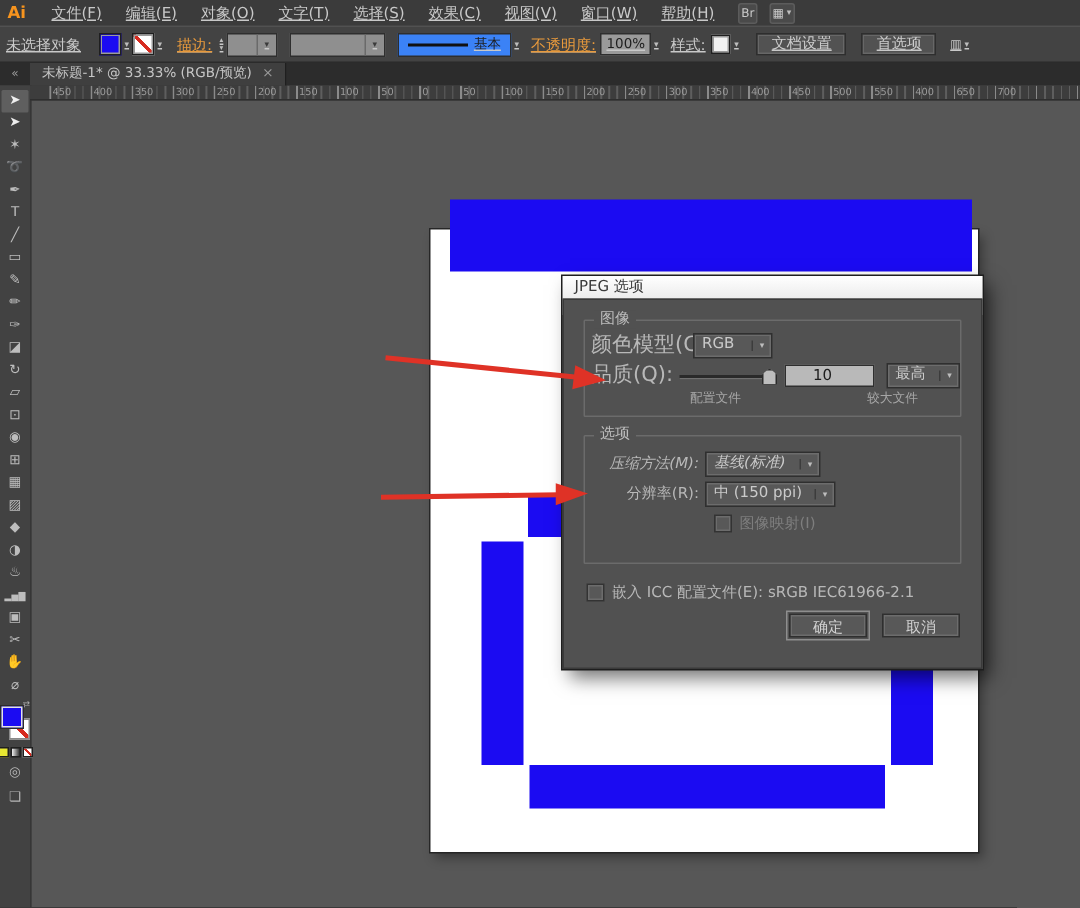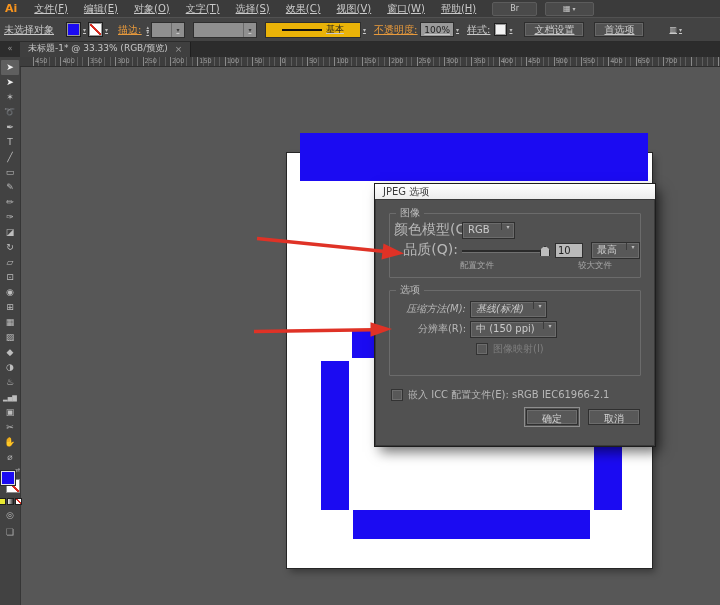--- a/index.html
+++ b/index.html
@@ -7,40 +7,40 @@
         font-family:"DejaVu Sans","Liberation Sans",sans-serif;
         background:#575757;-webkit-font-smoothing:antialiased;}
 
   
   .menubar{position:absolute;left:0;top:0;width:720px;height:17px;background:#3B3B3B;
            border-bottom:1px solid #2B2B2B;display:flex;align-items:center;z-index:30;}
   .ai-logo{color:#F7941E;font-weight:bold;font-size:11px;margin:0 9px 0 5px;}
   .menu-item{color:#C9C9C9;font-size:10px;padding:0 8px;cursor:default;white-space:nowrap;text-decoration:underline;}
   .mb-icon{display:inline-flex;align-items:center;justify-content:center;height:12px;
            background:#4A4A4A;border:1px solid #5C5C5C;border-radius:2px;color:#C9C9C9;
-           font-size:8px;padding:0 17px;margin-left:8px;}
+           font-size:8px;padding:0 1px;margin-left:8px;}
   .mb-caret{color:#BDBDBD;font-size:6px;margin-left:2px;}
 
   
   .controlbar{position:absolute;left:0;top:17px;width:720px;height:23px;background:#434343;
               border-top:1px solid #515151;border-bottom:1px solid #2B2B2B;display:flex;
               align-items:center;z-index:30;font-size:10px;color:#C9C9C9;text-decoration:underline;}
   .cb-text{margin:0 12px 0 4px;white-space:nowrap;}
   .cb-accent{color:#E89A3C;text-decoration:underline;white-space:nowrap;margin-right:3px;}
   .sw{width:13px;height:13px;border:1px solid #1F1F1F;box-shadow:inset 0 0 0 1px #9A9A9A;}
   .sw-fill{background:#1B0BF2;}
   .sw-none{background:#FFF;background-image:linear-gradient(to top right,transparent 43%,#D62B20 43%,#D62B20 57%,transparent 57%);}
   .sw-style{background:#F2F2F2;width:11px;height:11px;}
   .caret{font-size:6px;color:#BDBDBD;padding:0 2px;}
   .stepper{display:flex;flex-direction:column;line-height:5px;font-size:5px;color:#BDBDBD;margin:0 2px 0 2px;}
   .combo-lt{height:14px;background:#8F8F8F;border:1px solid #2E2E2E;display:inline-flex;align-items:center;margin-right:8px;}
   .combo-lt .cl-caret{width:12px;height:100%;display:flex;align-items:center;justify-content:center;
               border-left:1px solid #6A6A6A;color:#3A3A3A;font-size:6px;}
-  .style-preview{height:14px;width:62px;background:#eab308;border:1px solid #2E2E2E;display:inline-flex;
-              align-items:center;color:#1E1E1E;font-size:9px;padding:0 16px;}
+  .style-preview{height:14px;width:62px;background:#3b82f6;border:1px solid #2E2E2E;display:inline-flex;
+              align-items:center;color:#1E1E1E;font-size:9px;padding:0 6px;}
   .style-preview .line{flex:1;height:2px;background:#111;margin-right:4px;}
   .cb-btn{height:15px;background:#525252;border:1px solid #2E2E2E;box-shadow:inset 0 0 0 1px #676767;
           color:#CDCDCD;font-size:10px;padding:0 9px;line-height:14px;margin-left:10px;white-space:nowrap;}
   .opacity-box{height:13px;background:#9A9A9A;border:1px solid #2E2E2E;color:#1E1E1E;font-size:9px;
           padding:0 3px;display:inline-flex;align-items:center;}
 
   
   .tabstrip{position:absolute;left:0;top:40px;width:720px;height:17px;background:#2C2C2C;
             display:flex;align-items:stretch;z-index:29;}
   .collapse-cell{width:20px;display:flex;align-items:center;justify-content:center;color:#9A9A9A;font-size:8px;}
@@ -94,31 +94,31 @@
   .dlg-body{position:absolute;left:0;top:15px;right:0;bottom:0;background:#515151;border:1px solid #3A3A3A;}
   .group{position:absolute;left:13px;right:13px;border:1px solid #6B6B6B;border-radius:1px;}
   .g1{top:13px;height:63px;}
   .g2{top:90px;height:84px;}
   .legend{position:absolute;top:-7px;left:6px;background:#515151;padding:0 4px;color:#BDBDBD;font-size:10px;line-height:12px;}
   .drow{display:flex;align-items:center;height:20px;padding-left:4px;}
   .g1 .drow:first-of-type{margin-top:6px;}
   .g2 .drow:first-of-type{margin-top:8px;font-style:italic;}
   .lbl{width:64px;text-align:right;margin-right:4px;color:#B8B8B8;font-size:14px;white-space:nowrap;}
   .lbl2{width:72px;text-align:right;margin-right:4px;color:#B8B8B8;font-size:10px;white-space:nowrap;}
-  .combo{display:inline-flex;align-items:flex-start;height:15px;background:#585858;border:1px solid #2F2F2F;
+  .combo{display:inline-flex;align-items:center;height:15px;background:#585858;border:1px solid #2F2F2F;
          box-shadow:inset 0 0 0 1px #6C6C6C;color:#CACACA;font-size:10px;}
   .combo .val{padding:0 5px;line-height:14px;white-space:nowrap;}
   .combo .c-caret{width:12px;display:flex;align-items:center;justify-content:center;border-left:1px solid #3C3C3C;
          color:#BDBDBD;font-size:6px;}
   .slider{position:relative;width:88px;height:15px;margin-right:5px;}
   .track{position:absolute;left:0;right:2px;top:7px;height:2px;background:#2A2A2A;border-bottom:1px solid #707070;}
   .thumb{position:absolute;right:0;top:3px;width:8px;height:9px;background:#BDBDBD;border:1px solid #2A2A2A;
          clip-path:polygon(50% 0,100% 38%,100% 100%,0 100%,0 38%);}
   .qinput{width:22px;height:13px;background:#B9B9B9;border:1px solid #2F2F2F;color:#1E1E1E;font-size:10px;
-         padding:0 2px;margin-right:8px;font-family:inherit;}
+         padding:0 18px;margin-right:8px;font-family:inherit;}
   .sub-labels{display:flex;justify-content:space-between;width:152px;margin-left:70px;font-size:8.5px;color:#A5A5A5;}
   .info-icon{width:11px;height:11px;border-radius:50%;background:#A2A2A2;color:#3A3A3A;font-size:8px;
          font-weight:bold;text-align:center;line-height:11px;margin-left:9px;font-family:"DejaVu Serif",serif;}
   .cb{width:10px;height:10px;background:#585858;border:1px solid #333;box-shadow:inset 0 0 0 1px #6C6C6C;
       margin-right:5px;flex:none;}
   .disabled-lbl{color:#7E7E7E;font-size:10px;}
   .icc-row{position:absolute;left:15px;top:188px;display:flex;align-items:center;color:#B8B8B8;font-size:10px;white-space:nowrap;}
   .btn-row{position:absolute;right:14px;top:209px;display:flex;gap:10px;}
   .dlg-btn{width:52px;height:16px;background:#585858;border:1px solid #2F2F2F;box-shadow:inset 0 0 0 1px #6C6C6C;
       color:#D2D2D2;font-size:10px;text-align:center;line-height:15px;}

